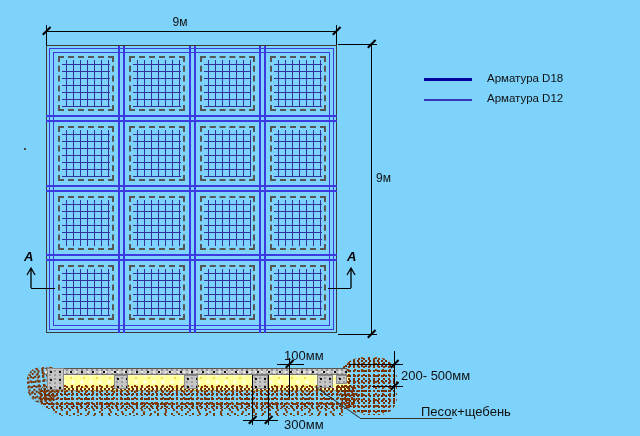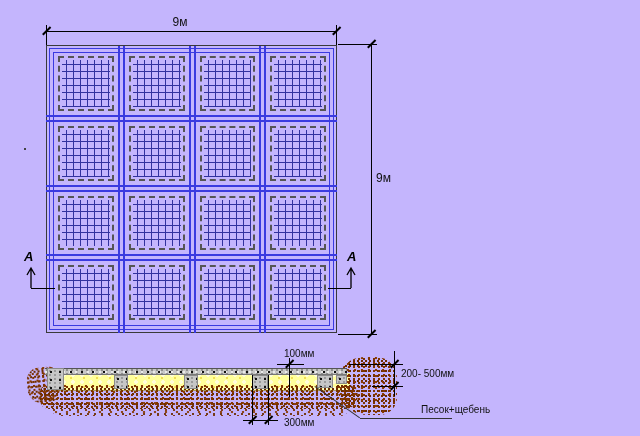--- a/index.html
+++ b/index.html
@@ -1,36 +1,36 @@
 <!DOCTYPE html>
 <html><head>
 <meta charset="utf-8">
 <style>
   html,body{margin:0;padding:0;background:#fff;}
-  #canvas{position:relative;width:640px;height:436px;background:#c4b5fd;overflow:hidden;
+  #canvas{position:relative;width:640px;height:436px;background:#7dd3fc;overflow:hidden;
           font-family:"Liberation Sans",sans-serif;color:#1a1a1a;}
   .abs{position:absolute;}
   
   .plan-outer{left:46px;top:45px;width:291px;height:288px;border:1px solid #3a3a3a;box-sizing:border-box;}
   .plan-b1{left:49px;top:48px;width:285px;height:282px;border:1px solid #3a3ae0;box-sizing:border-box;}
   .plan-b2{left:53px;top:52px;width:277px;height:274px;border:1px solid #3a3ae0;box-sizing:border-box;}
   .plan-grid{left:54px;top:52px;width:276px;height:272px;display:grid;
              grid-template-columns:repeat(4,1fr);grid-template-rows:repeat(4,1fr);gap:7px;}
   .cell{position:relative;}
   .mesh{position:absolute;inset:4px;border:2px dashed #555;padding:2px;box-sizing:border-box;
         background-image:
           repeating-linear-gradient(to right, transparent 0 6px, #32329f 6px 7px),
           repeating-linear-gradient(to bottom, transparent 0 6px, #32329f 6px 7px);
         background-clip:content-box;}
   .rib-v{width:7px;top:46px;height:287px;border-left:2px solid #3a3ae0;border-right:2px solid #3a3ae0;box-sizing:border-box;}
   .rib-h{height:7px;left:46px;width:291px;border-top:2px solid #3a3ae0;border-bottom:2px solid #3a3ae0;box-sizing:border-box;}
   
   .dline{background:#000;}
   .tick{width:11px;height:1.5px;background:#000;transform:rotate(-45deg);}
-  .dimtext{font-size:10px;color:#111;white-space:nowrap;}
+  .dimtext{font-size:13px;color:#111;white-space:nowrap;}
   .bigdim{font-size:12px;}
   
   .leg-line{width:48px;}
   .leg-label{font-size:11.5px;color:#111;white-space:nowrap;}
   
   .amark{font-size:13px;font-weight:bold;font-style:italic;color:#000;}
   
   .slab{background-color:#c6c6c6;border-top:1px solid #555;border-bottom:1px solid #777;box-sizing:border-box;
         background-image:
           radial-gradient(circle at 4px 3px, #111 1.1px, transparent 1.4px),
@@ -143,20 +143,26 @@
   <div class="abs dline" style="left:31px;top:288px;width:24px;height:1px;"></div>
 
   <div class="abs amark" style="left:347px;top:249px;">А</div>
   <svg class="abs" style="left:344px;top:265px;" width="14" height="24">
     <path d="M7 23 V4 M3 10 L7 3 L11 10" stroke="#000" stroke-width="1.3" fill="none"></path>
   </svg>
   <div class="abs dline" style="left:328px;top:288px;width:23px;height:1px;"></div>
 
   <div class="abs" style="left:24px;top:148px;width:2px;height:2px;background:#444;"></div>
 
+  <div class="abs" style="left:424px;top:70px;width:170px;height:40px;">
+    <div class="abs leg-line" style="left:0;top:8px;height:3px;background:#00009c;"></div>
+    <div class="abs leg-label" style="left:63px;top:2px;">Арматура D18</div>
+    <div class="abs leg-line" style="left:0;top:29px;height:1.5px;background:#3939b8;"></div>
+    <div class="abs leg-label" style="left:63px;top:22px;">Арматура D12</div>
+  </div>
 
   <div class="abs sand" style="left:52px;top:373px;width:298px;height:18px;z-index:1;"></div>
 
   <div class="abs gravel" style="left:27px;top:367px;width:32px;height:36px;transform:rotate(-6deg);border-radius:40% 30% 35% 45%;z-index:2;"></div>
   <div class="abs gravel" style="left:40px;top:385px;width:318px;height:24px;border-radius:10px 14px 18px 12px;z-index:2;"></div>
   <div class="abs gravel sparse" style="left:52px;top:402px;width:296px;height:14px;border-radius:12px;z-index:2;"></div>
   <div class="abs gravel" style="left:337px;top:357px;width:60px;height:58px;border-radius:45% 35% 30% 50%;z-index:2;"></div>
 
   <div class="abs slab" style="left:45px;top:368px;width:302px;height:7px;z-index:3;"></div>
   <div class="abs rib" style="left:47px;top:368px;width:17px;height:22px;z-index:3;"></div>

